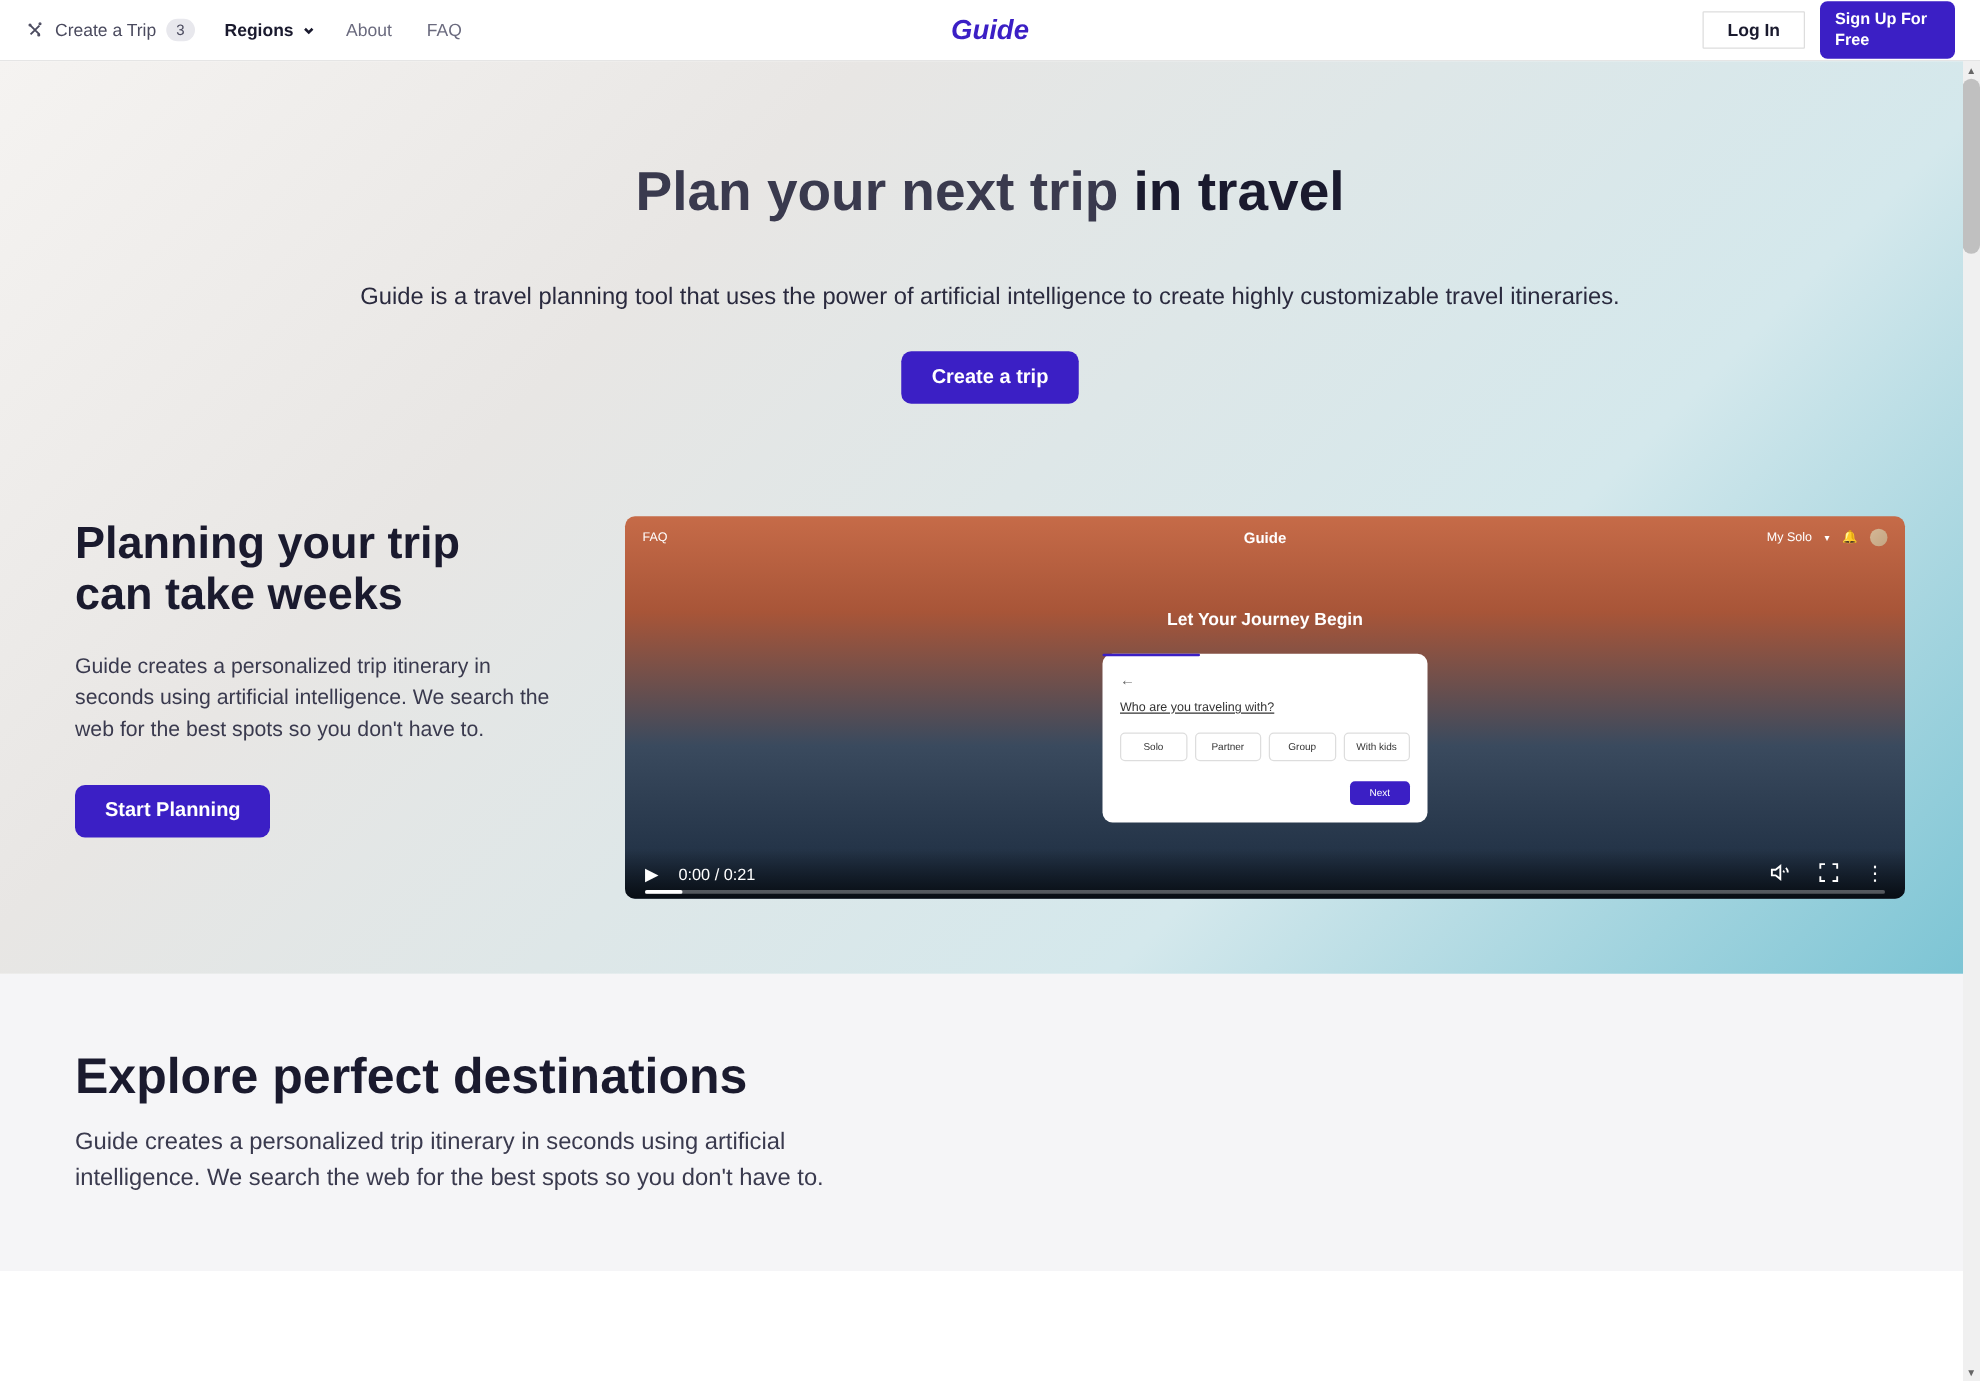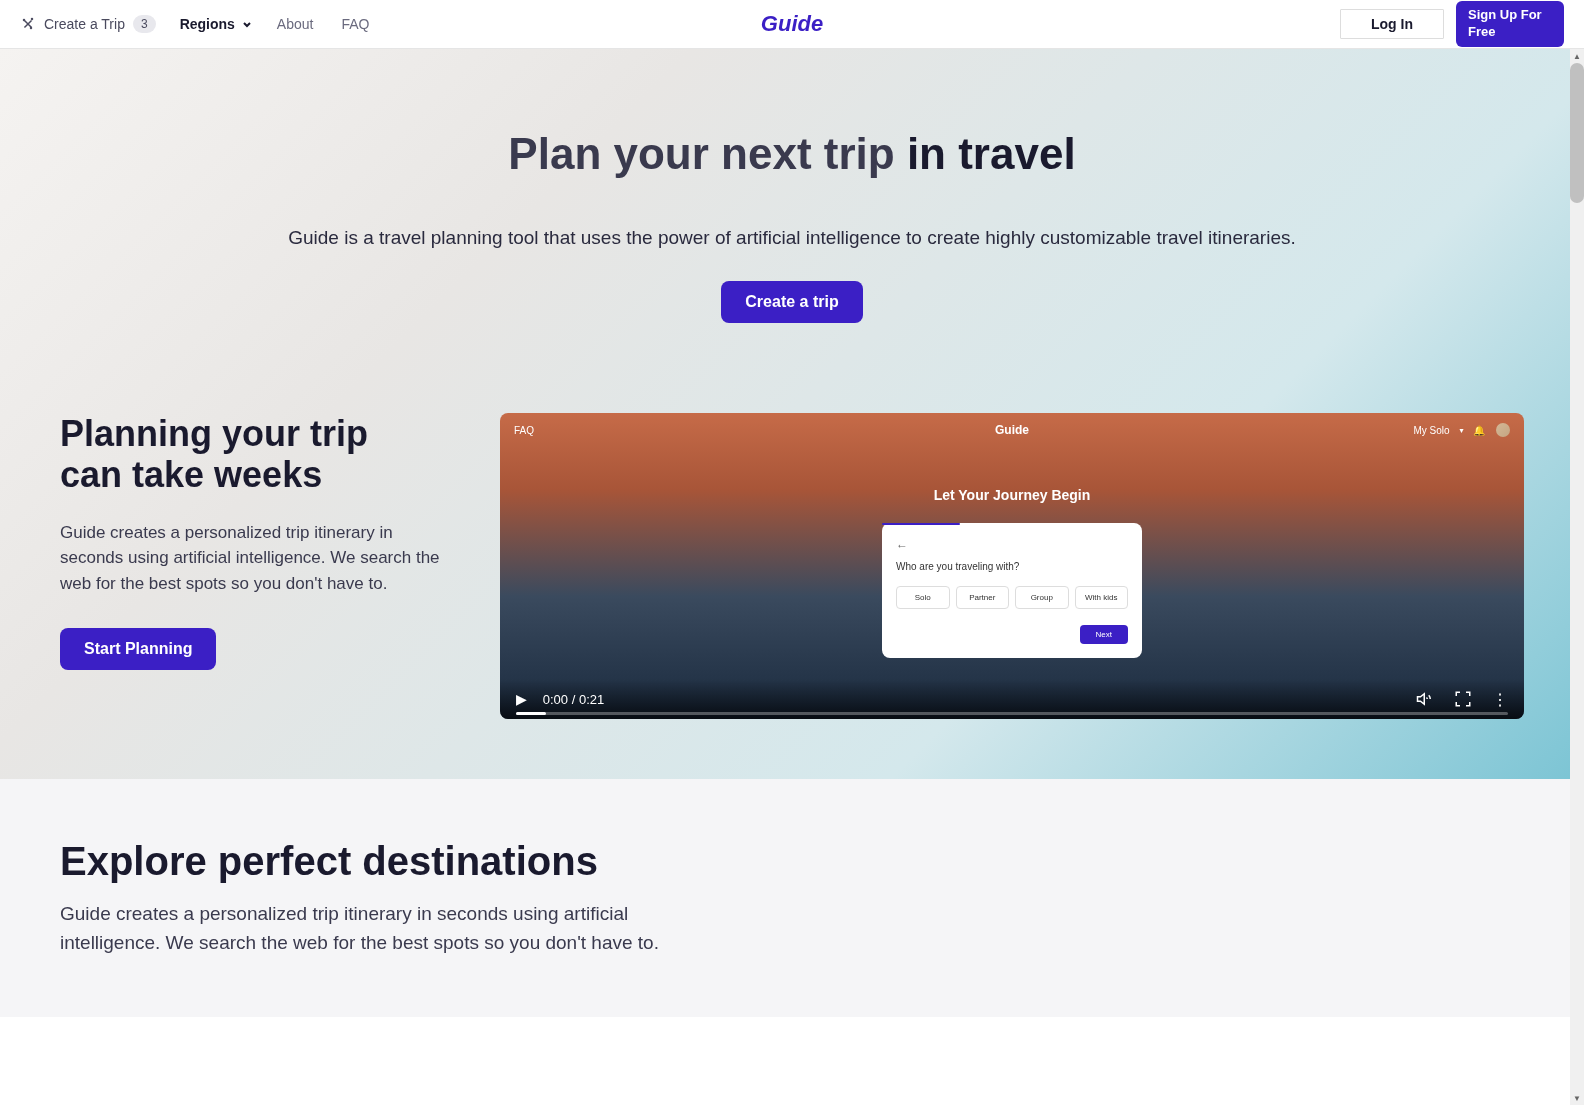--- a/index.html
+++ b/index.html
@@ -81,21 +81,21 @@
     .header-right {
       margin-left: auto;
       display: flex;
       align-items: center;
       gap: 12px;
     }
     
     .btn-login {
       background: #fff;
       border: 1px solid #ddd;
-      padding: 6px 30px;
+      padding: 6px 19px;
       border-radius: 1px;
       font-size: 14px;
       font-weight: 600;
       cursor: pointer;
       color: #1a1a2e;
     }
     
     .btn-signup {
       background: #3b1fc5;
       color: #fff;
@@ -281,20 +281,21 @@
       font-size: 12px;
       color: #666;
       margin-bottom: 10px;
     }
     
     .video-question {
       font-size: 10px;
       color: #333;
       margin-bottom: 14px;
       font-weight: 500;
+      text-decoration: underline;
     }
     
     .video-options {
       display: flex;
       gap: 6px;
       margin-bottom: 16px;
     }
     
     .video-option {
       flex: 1;

